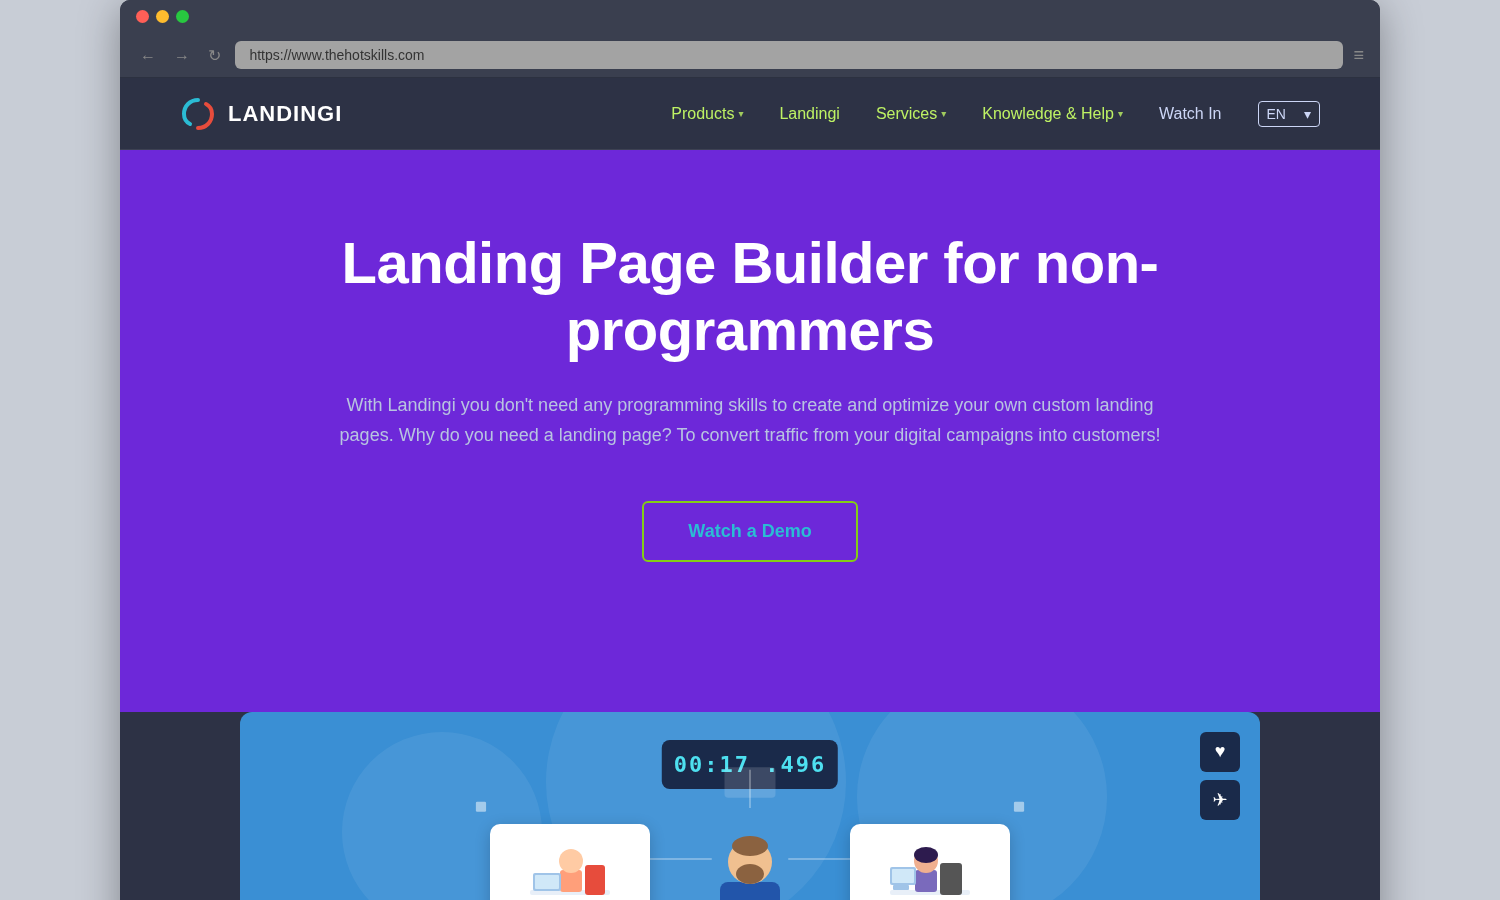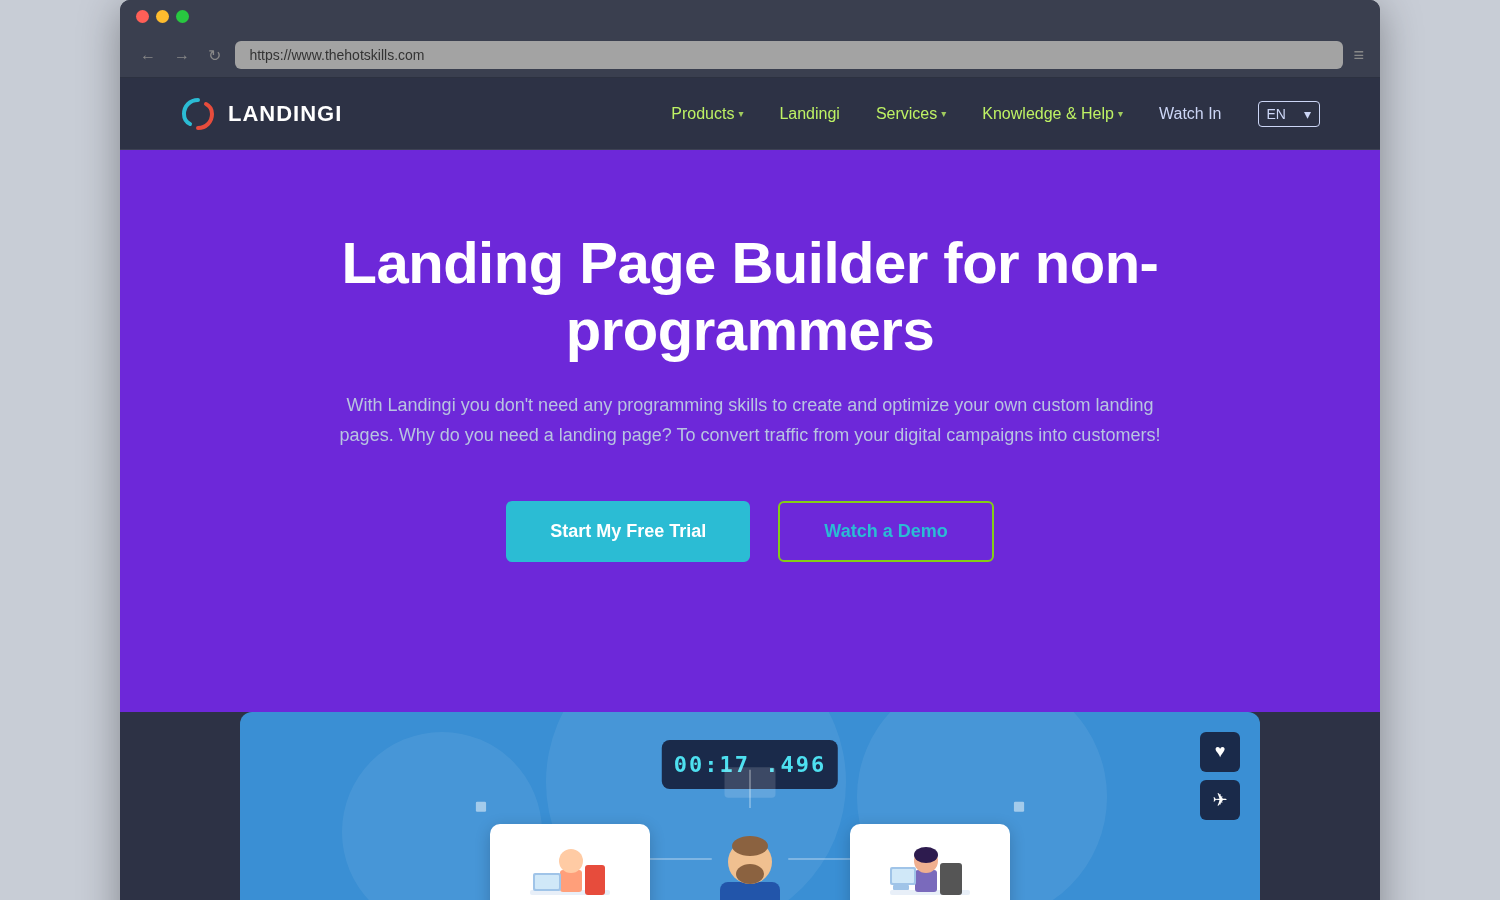--- a/index.html
+++ b/index.html
@@ -357,21 +357,20 @@
           <span>EN</span>
           <span>▾</span>
         </div>
       </div>
     </nav>
 
     <section class="hero">
       <h1 class="hero-title">Landing Page Builder for non-programmers</h1>
       <p class="hero-subtitle">With Landingi you don't need any programming skills to create and optimize your own custom landing pages. Why do you need a landing page? To convert traffic from your digital campaigns into customers!</p>
       <div class="hero-buttons">
-        <button class="btn-primary">Start My Free Trial</button>
         <button class="btn-secondary">Watch a Demo</button>
       </div>
     </section>
 
     <div style="padding: 0 60px;">
       <div class="demo-section">
 
         <div class="demo-bg-circles">
           <div class="bg-circle" style="width:300px;height:300px;top:-80px;left:30%;"></div>
           <div class="bg-circle" style="width:200px;height:200px;top:20px;left:10%;"></div>

